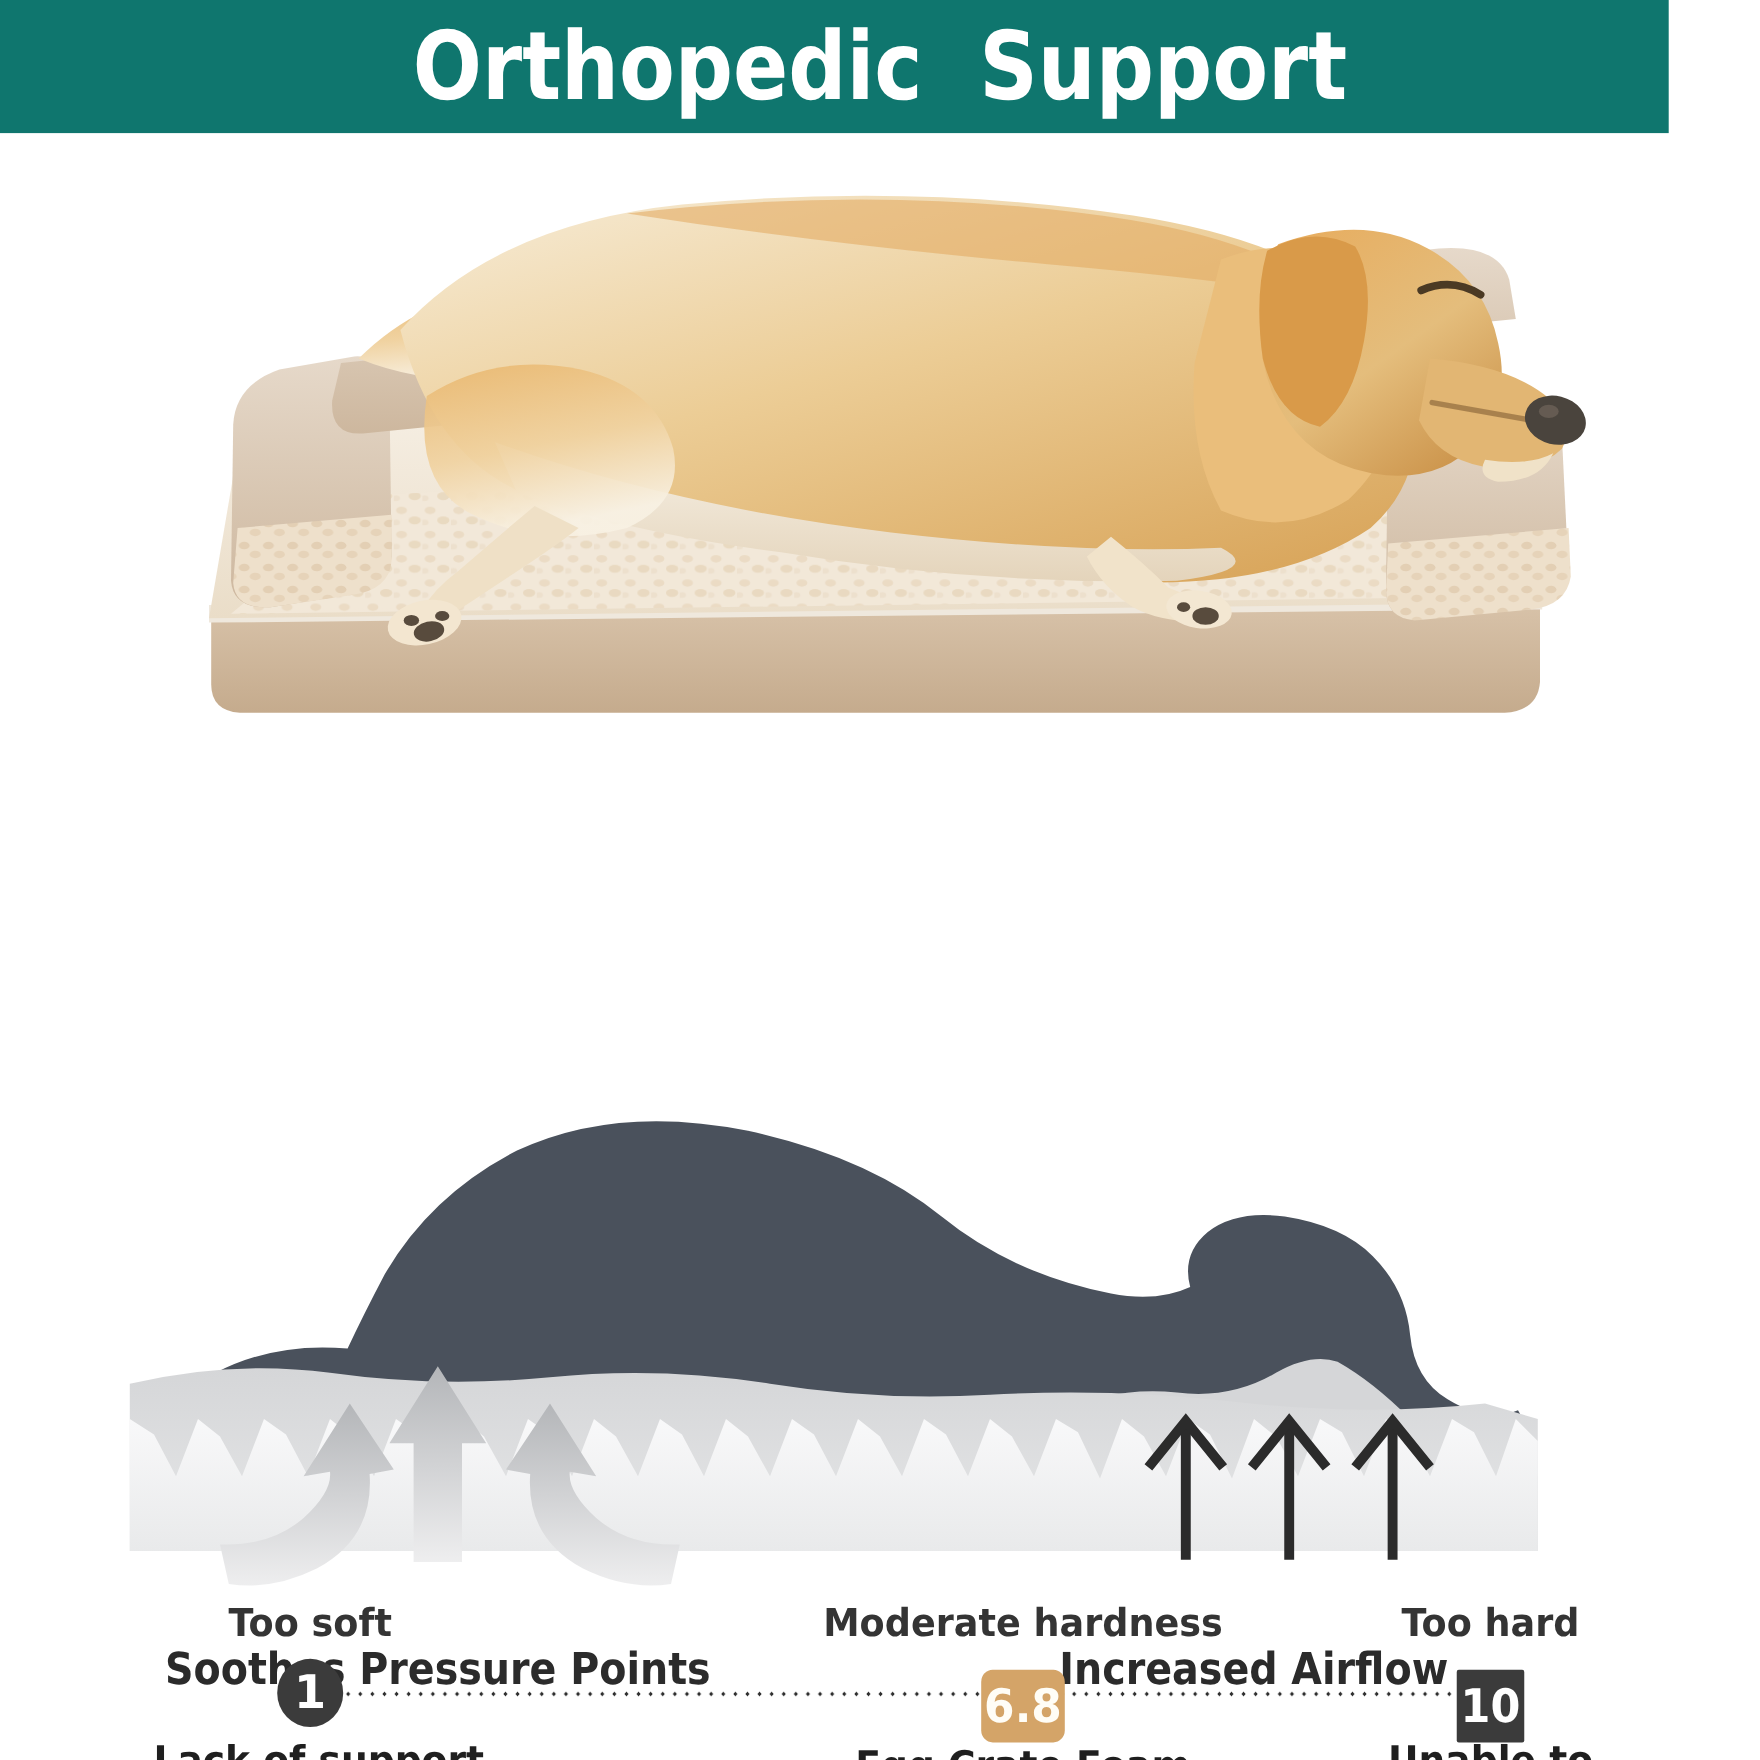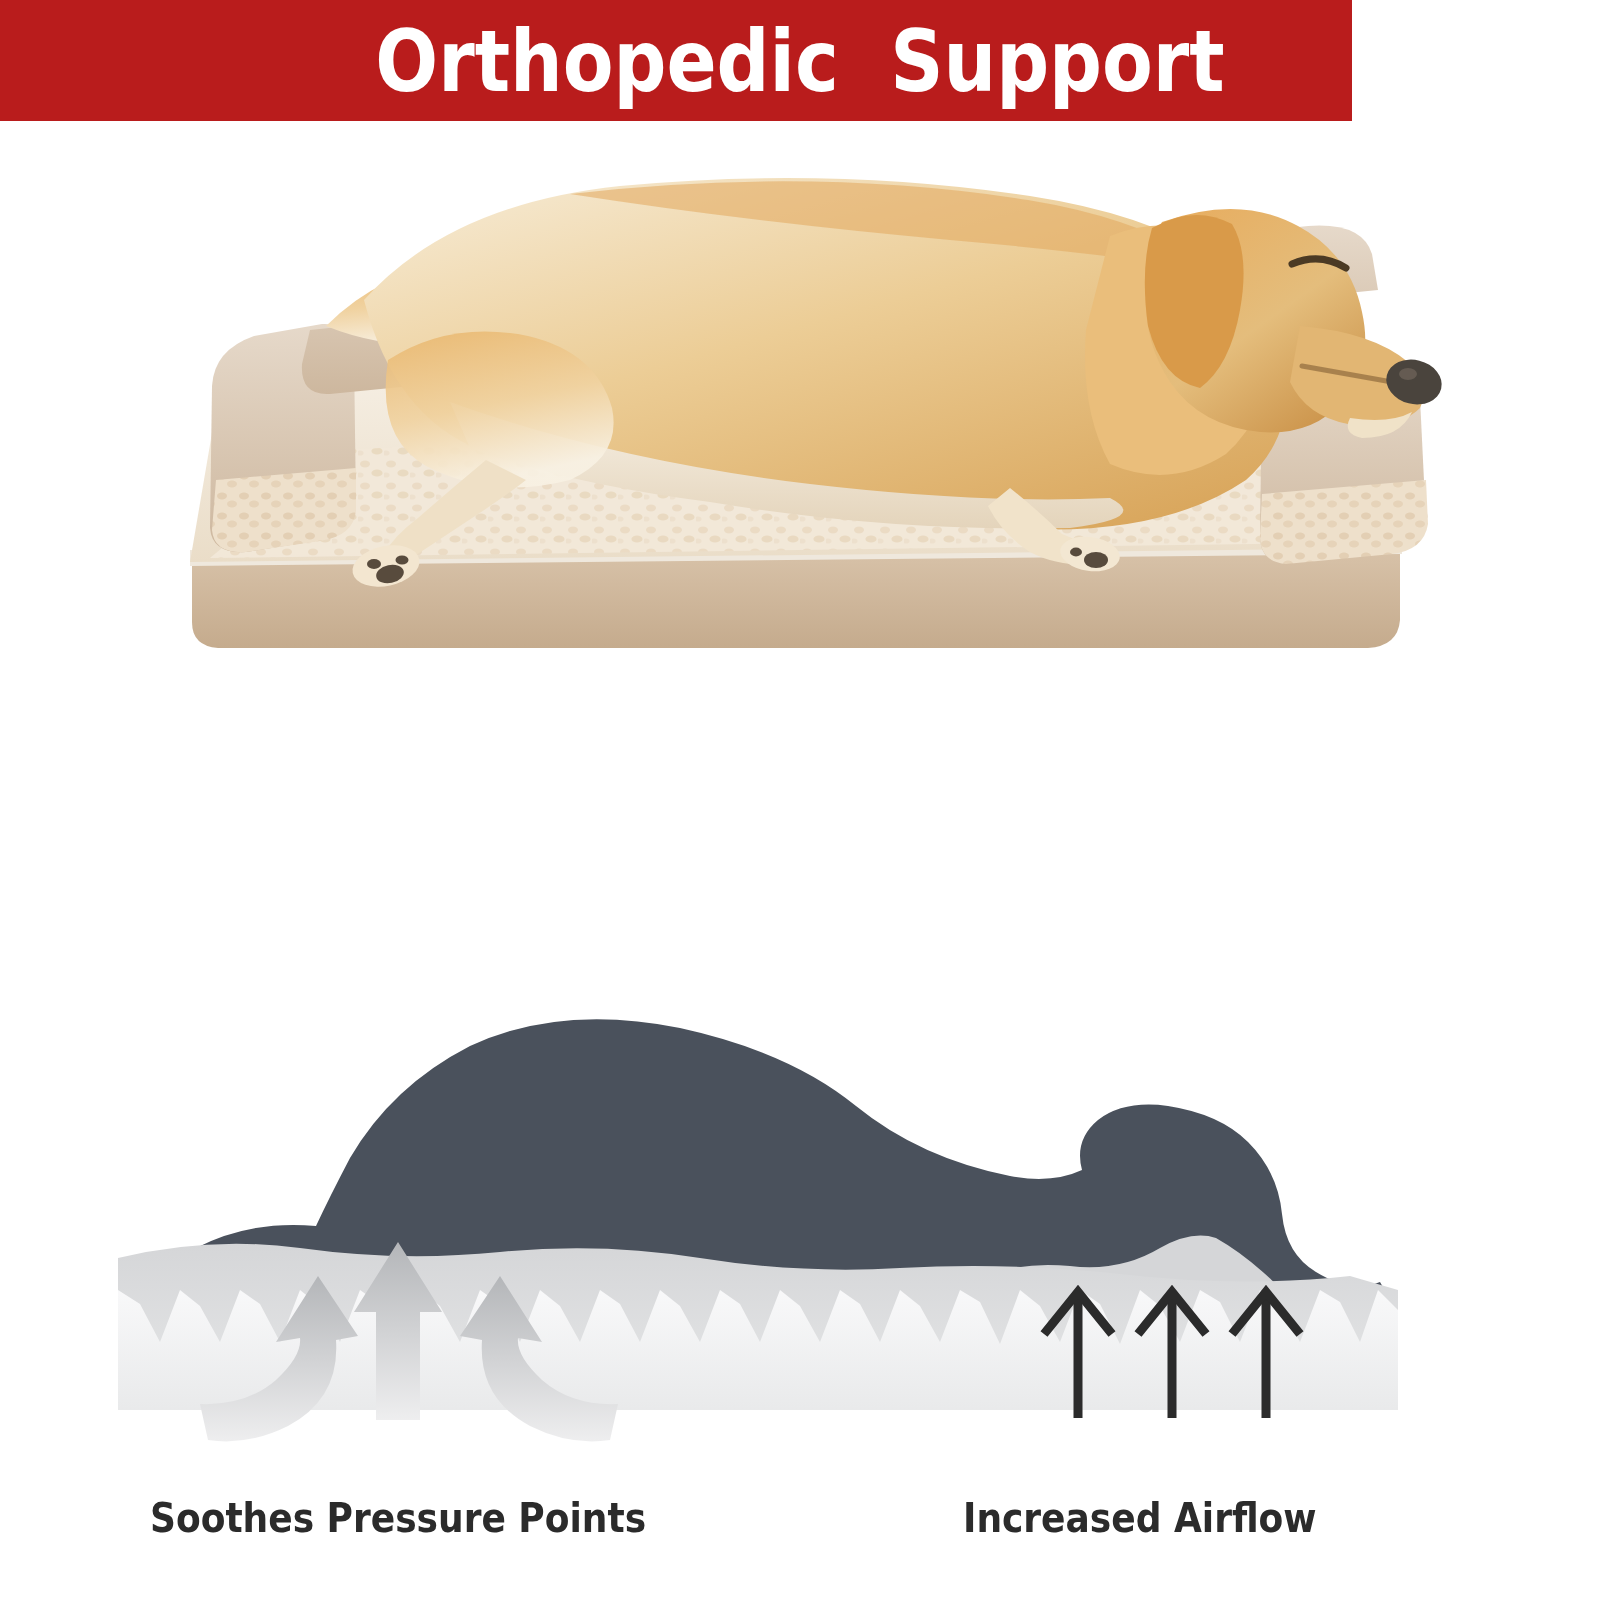--- a/index.html
+++ b/index.html
@@ -7,22 +7,22 @@
     width:1600px;height:1600px;
     background:#ffffff;
     font-family:"Liberation Sans", sans-serif;
     overflow:hidden;
     position:relative;
   }
   #stage{position:absolute;left:0;top:0;width:1600px;height:1600px;}
 
   
   .banner{
-    position:absolute;left:0;top:0;width:1352px;height:121px;
-    background:#b91c1c;
+    position:absolute;left:0;top:0;width:1517px;height:121px;
+    background:#0f766e;
   }
   .banner-title{
     position:absolute;left:0;top:0;width:1600px;height:121px;
     display:flex;align-items:center;justify-content:center;
     color:#ffffff;
     font-family:"DejaVu Sans", sans-serif;
     font-weight:bold;
     font-size:86px;
     letter-spacing:0px;
     transform:scaleX(0.86);
@@ -234,20 +234,37 @@
 
       <path d="M1152 216 Q1196 224 1242 232" stroke="#9a7443" stroke-width="5" fill="none" stroke-linecap="round" opacity="0.8"></path>
 
       <ellipse cx="1264" cy="232" rx="28" ry="22" transform="rotate(14 1264 232)" fill="#4a443d"></ellipse>
       <ellipse cx="1258" cy="224" rx="9" ry="6" fill="#6b6258" opacity="0.8"></ellipse>
 
       <path d="M1200 268 Q1240 274 1262 262 Q1250 288 1212 288 Q1192 284 1200 268 Z" fill="#f0e2c8"></path>
     </svg>
   </div>
 
+  <div class="scale">
+
+    <div class="scale-line"></div>
+
+    <div class="s-top-label" style="left:132px;top:736px;width:300px;">Too soft</div>
+    <div class="badge-one">1</div>
+    <div class="s-bot-label" style="left:132px;top:862px;width:300px;">Lack of support</div>
+
+    <div class="s-top-label" style="left:730px;top:736px;width:400px;">Moderate hardness</div>
+    <div class="badge-mid">6.8</div>
+    <div class="s-bot-label" style="left:730px;top:866px;width:400px;">Egg Crate Foam</div>
+
+    <div class="s-top-label" style="left:1205px;top:736px;width:300px;">Too hard</div>
+    <div class="badge-ten">10</div>
+    <div class="s-bot-label" style="left:1205px;top:862px;width:300px;">Unable to</div>
+
+  </div>
 
   <div class="foam">
     <svg viewBox="0 0 1600 470" xmlns="http://www.w3.org/2000/svg">
       <defs>
         <linearGradient id="foamBody" x1="0" y1="0" x2="0" y2="1">
           <stop offset="0%" stop-color="#d5d6d8"></stop>
           <stop offset="100%" stop-color="#e6e7e8"></stop>
         </linearGradient>
         <linearGradient id="foamPeak" x1="0" y1="0" x2="0" y2="1">
           <stop offset="0%" stop-color="#fbfbfc"></stop>

